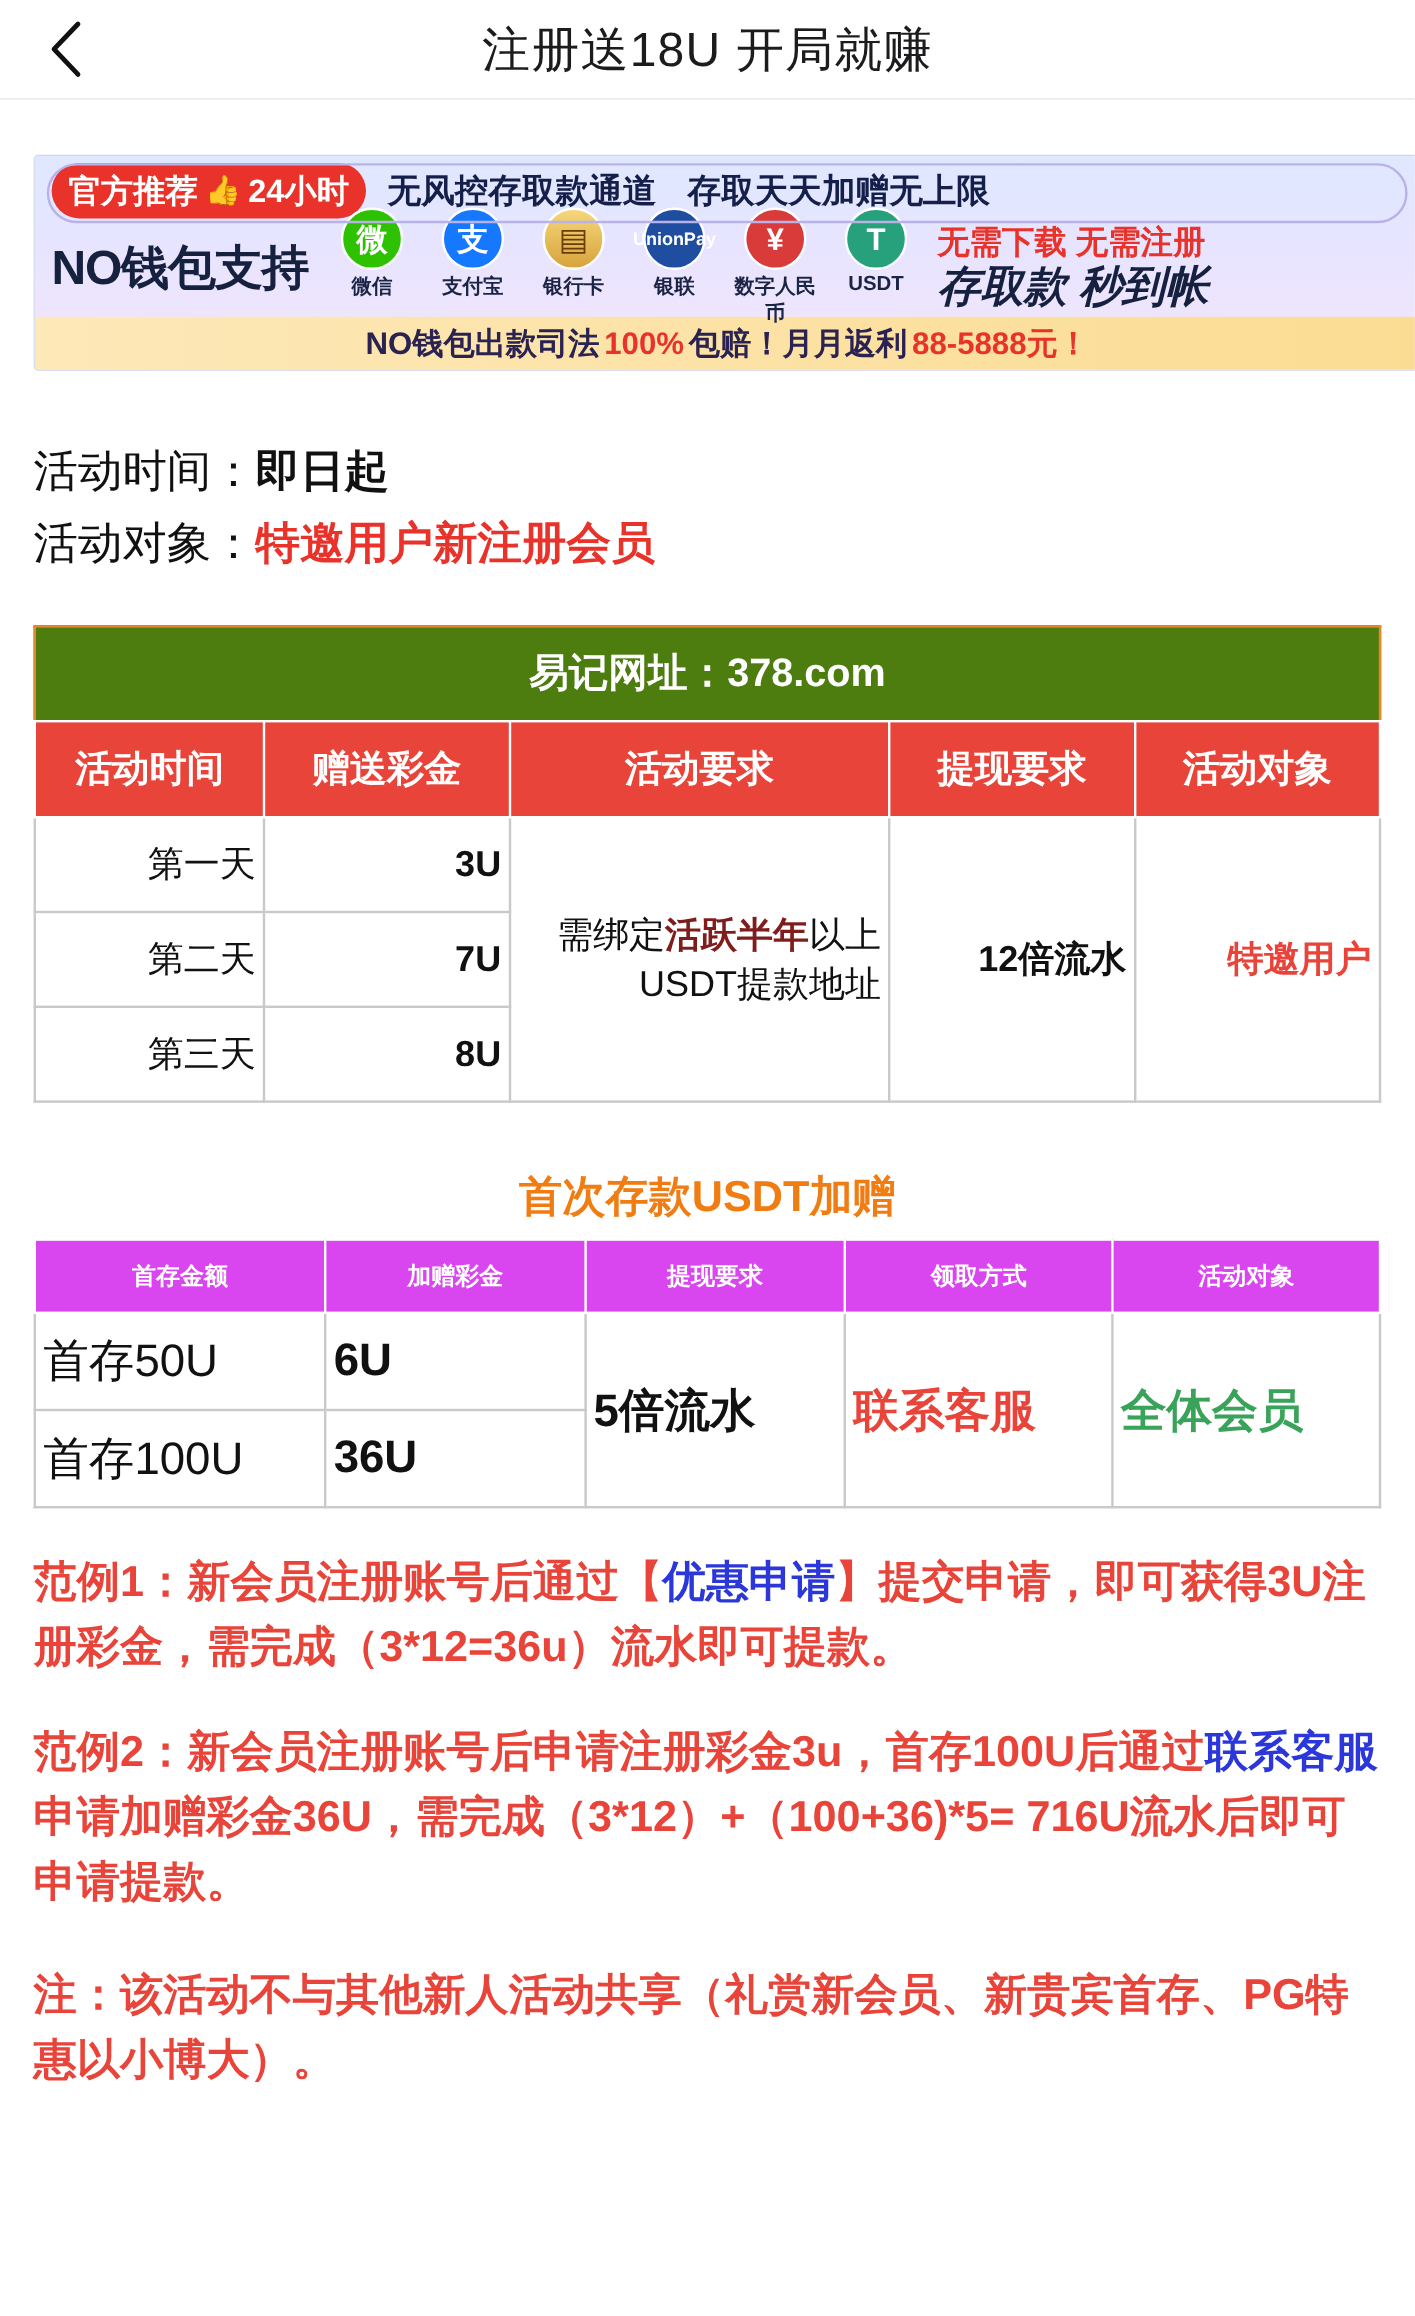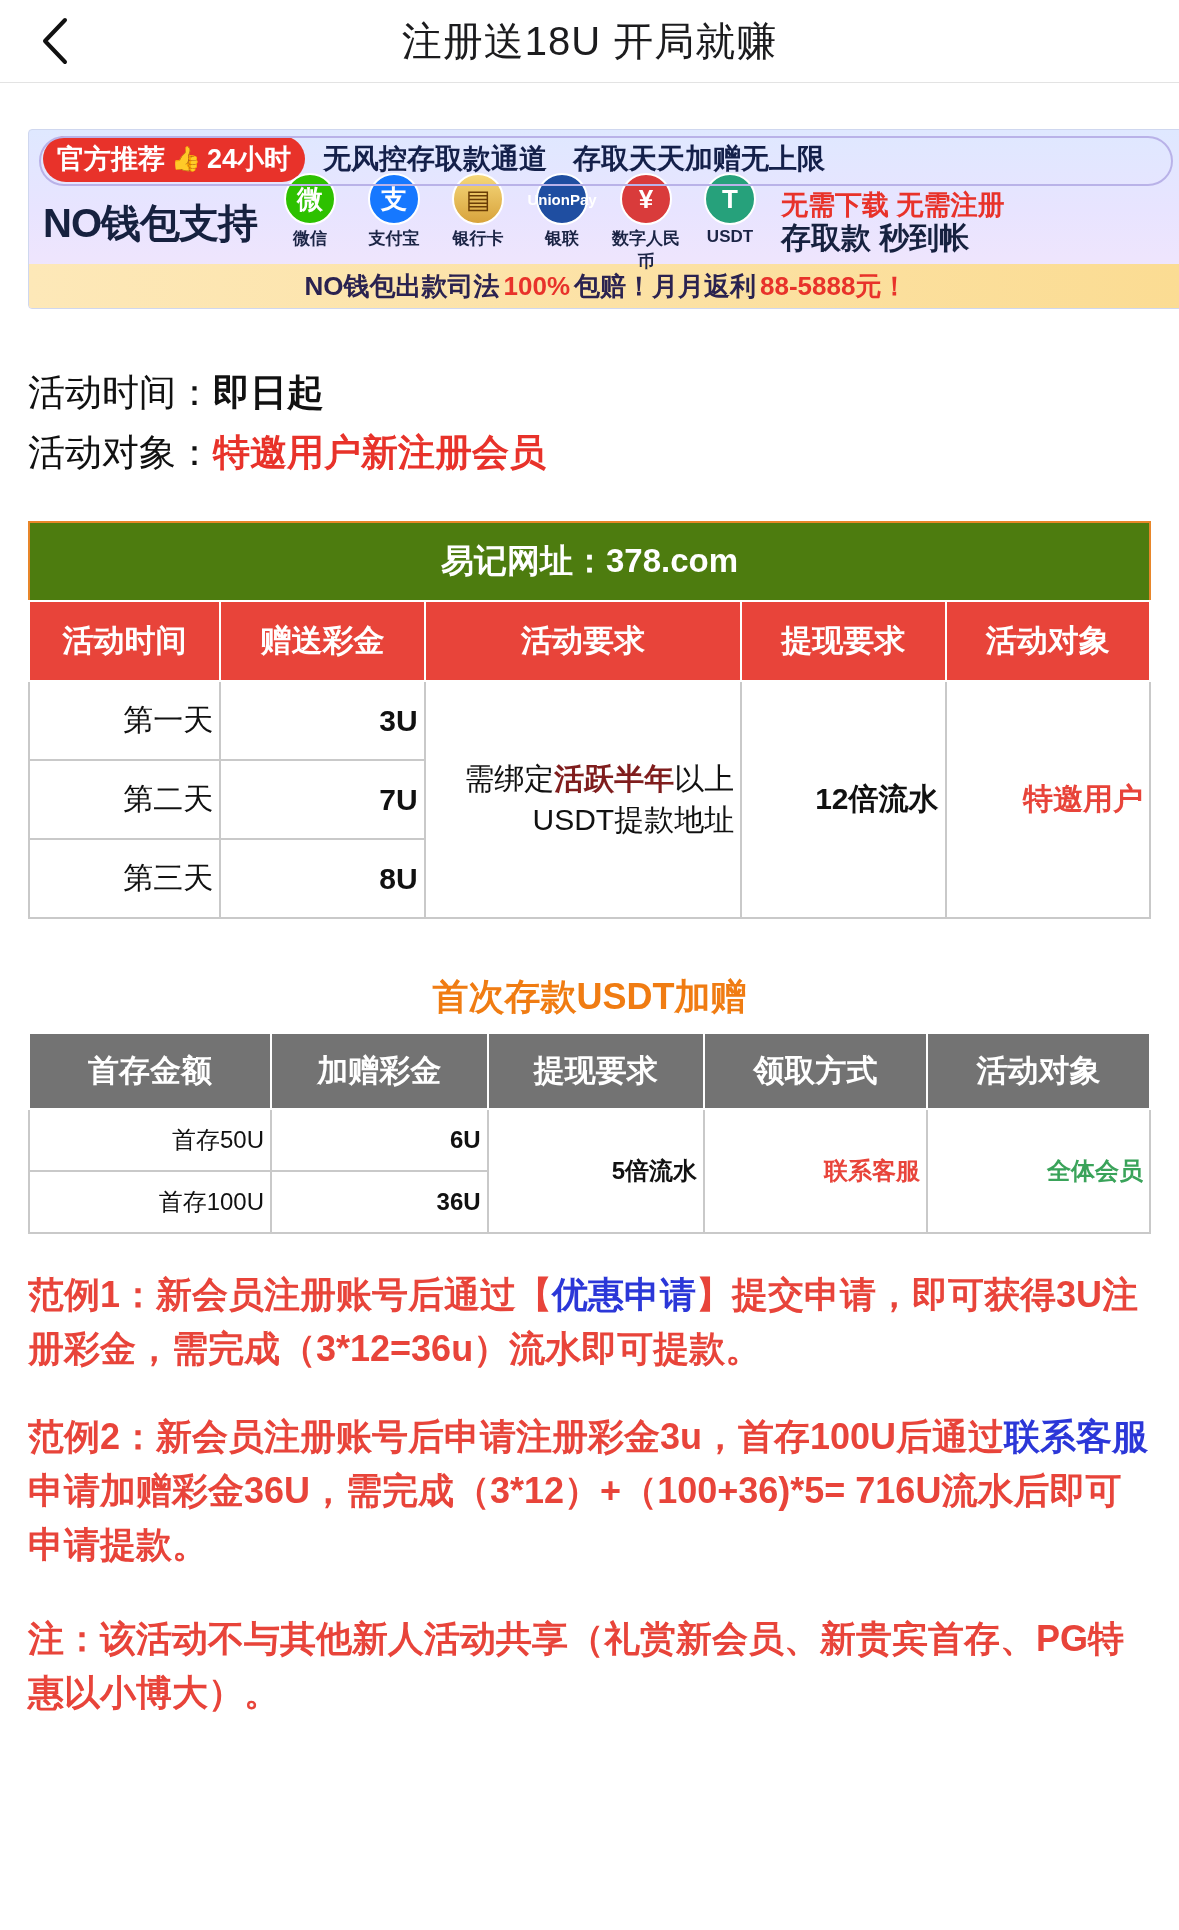--- a/index.html
+++ b/index.html
@@ -135,21 +135,21 @@
     font-size: 17px;
     color: #1b2445;
     font-weight: bold;
   }
   .banner-right {
     margin-left: 14px;
     line-height: 1.15;
     white-space: nowrap;
   }
   .banner-right .br1 { font-size: 27px; font-weight: bold; color: #e8322a; }
-  .banner-right .br2 { font-size: 30px; font-weight: bold; color: #16213f; }
+  .banner-right .br2 { font-size: 36px; font-weight: bold; color: #16213f; font-style: italic; }
   .banner-row3 {
     height: 44px;
     display: flex;
     align-items: center;
     justify-content: center;
     background: linear-gradient(90deg,#fde8b8,#fbdc93);
     font-size: 26px;
     font-weight: bold;
     color: #2a2250;
     gap: 4px;
@@ -208,31 +208,31 @@
   
   .t2-title {
     margin-top: 54px;
     text-align: center;
     color: #f07c12;
     font-size: 36px;
     font-weight: bold;
     margin-bottom: 10px;
   }
   .t2 th {
-    background: #737373;
+    background: #d946ef;
     color: #fff;
-    font-size: 31px;
+    font-size: 20px;
     font-weight: bold;
     padding: 16px 4px;
     border: 2px solid #fff;
   }
   .t2 td {
     border: 2px solid #c9c9c9;
-    text-align: right;
-    font-size: 24px;
+    text-align: left;
+    font-size: 38px;
     padding: 14px 6px;
     color: #111;
   }
   .t2 .green-b { color: #3aa35a; font-weight: bold; }
   .t2 .red-b { color: #e8443a; font-weight: bold; }
   .t2 .bold { font-weight: bold; }
 
   
   .example {
     margin-top: 34px;

